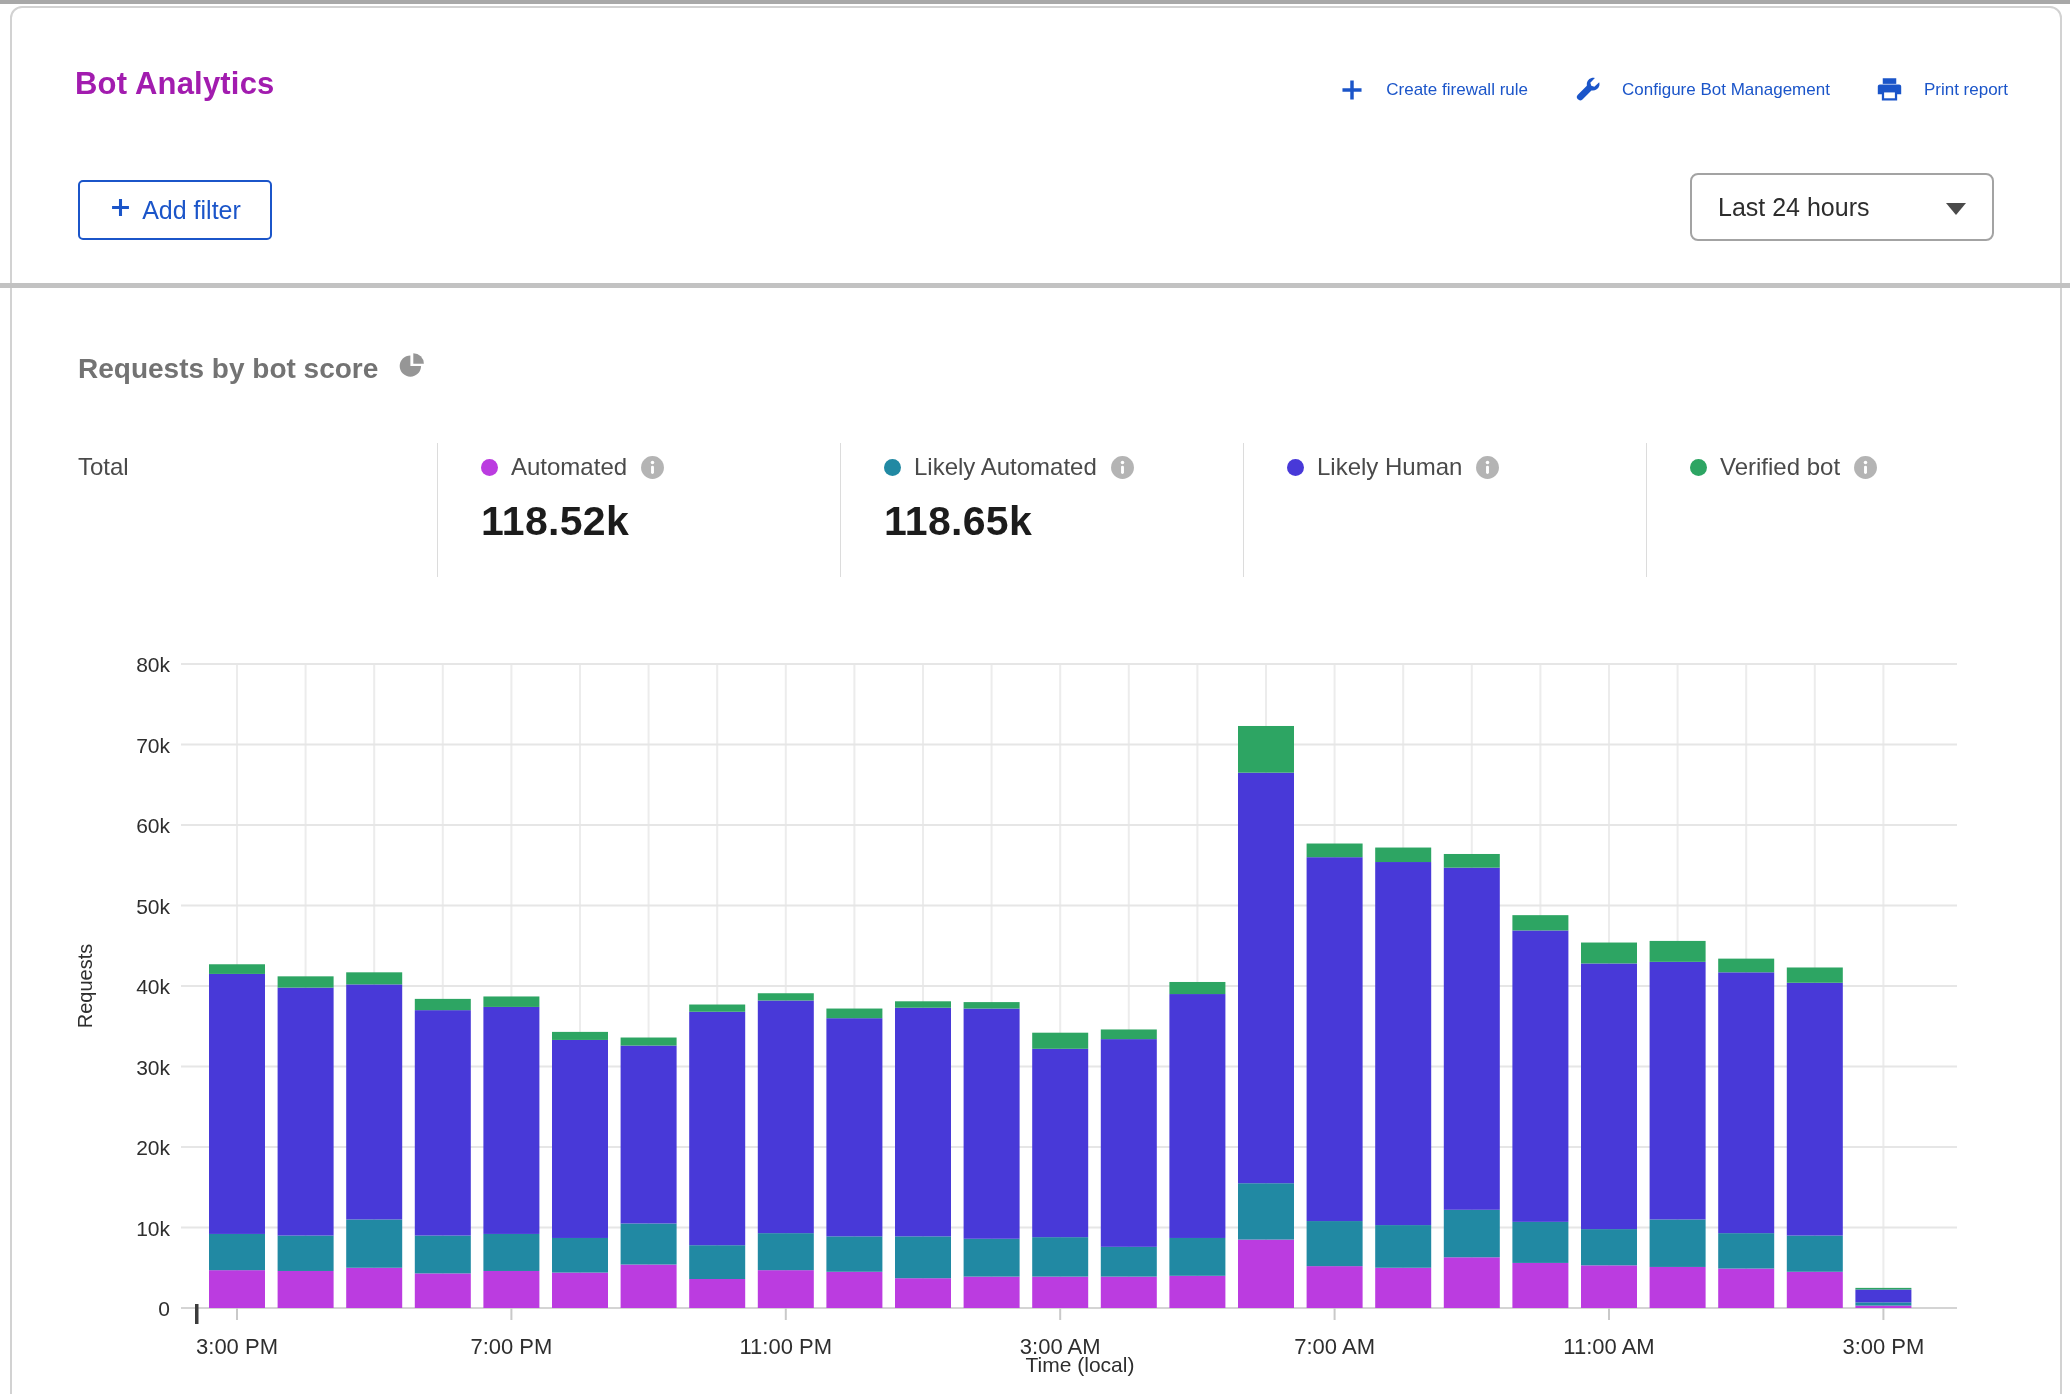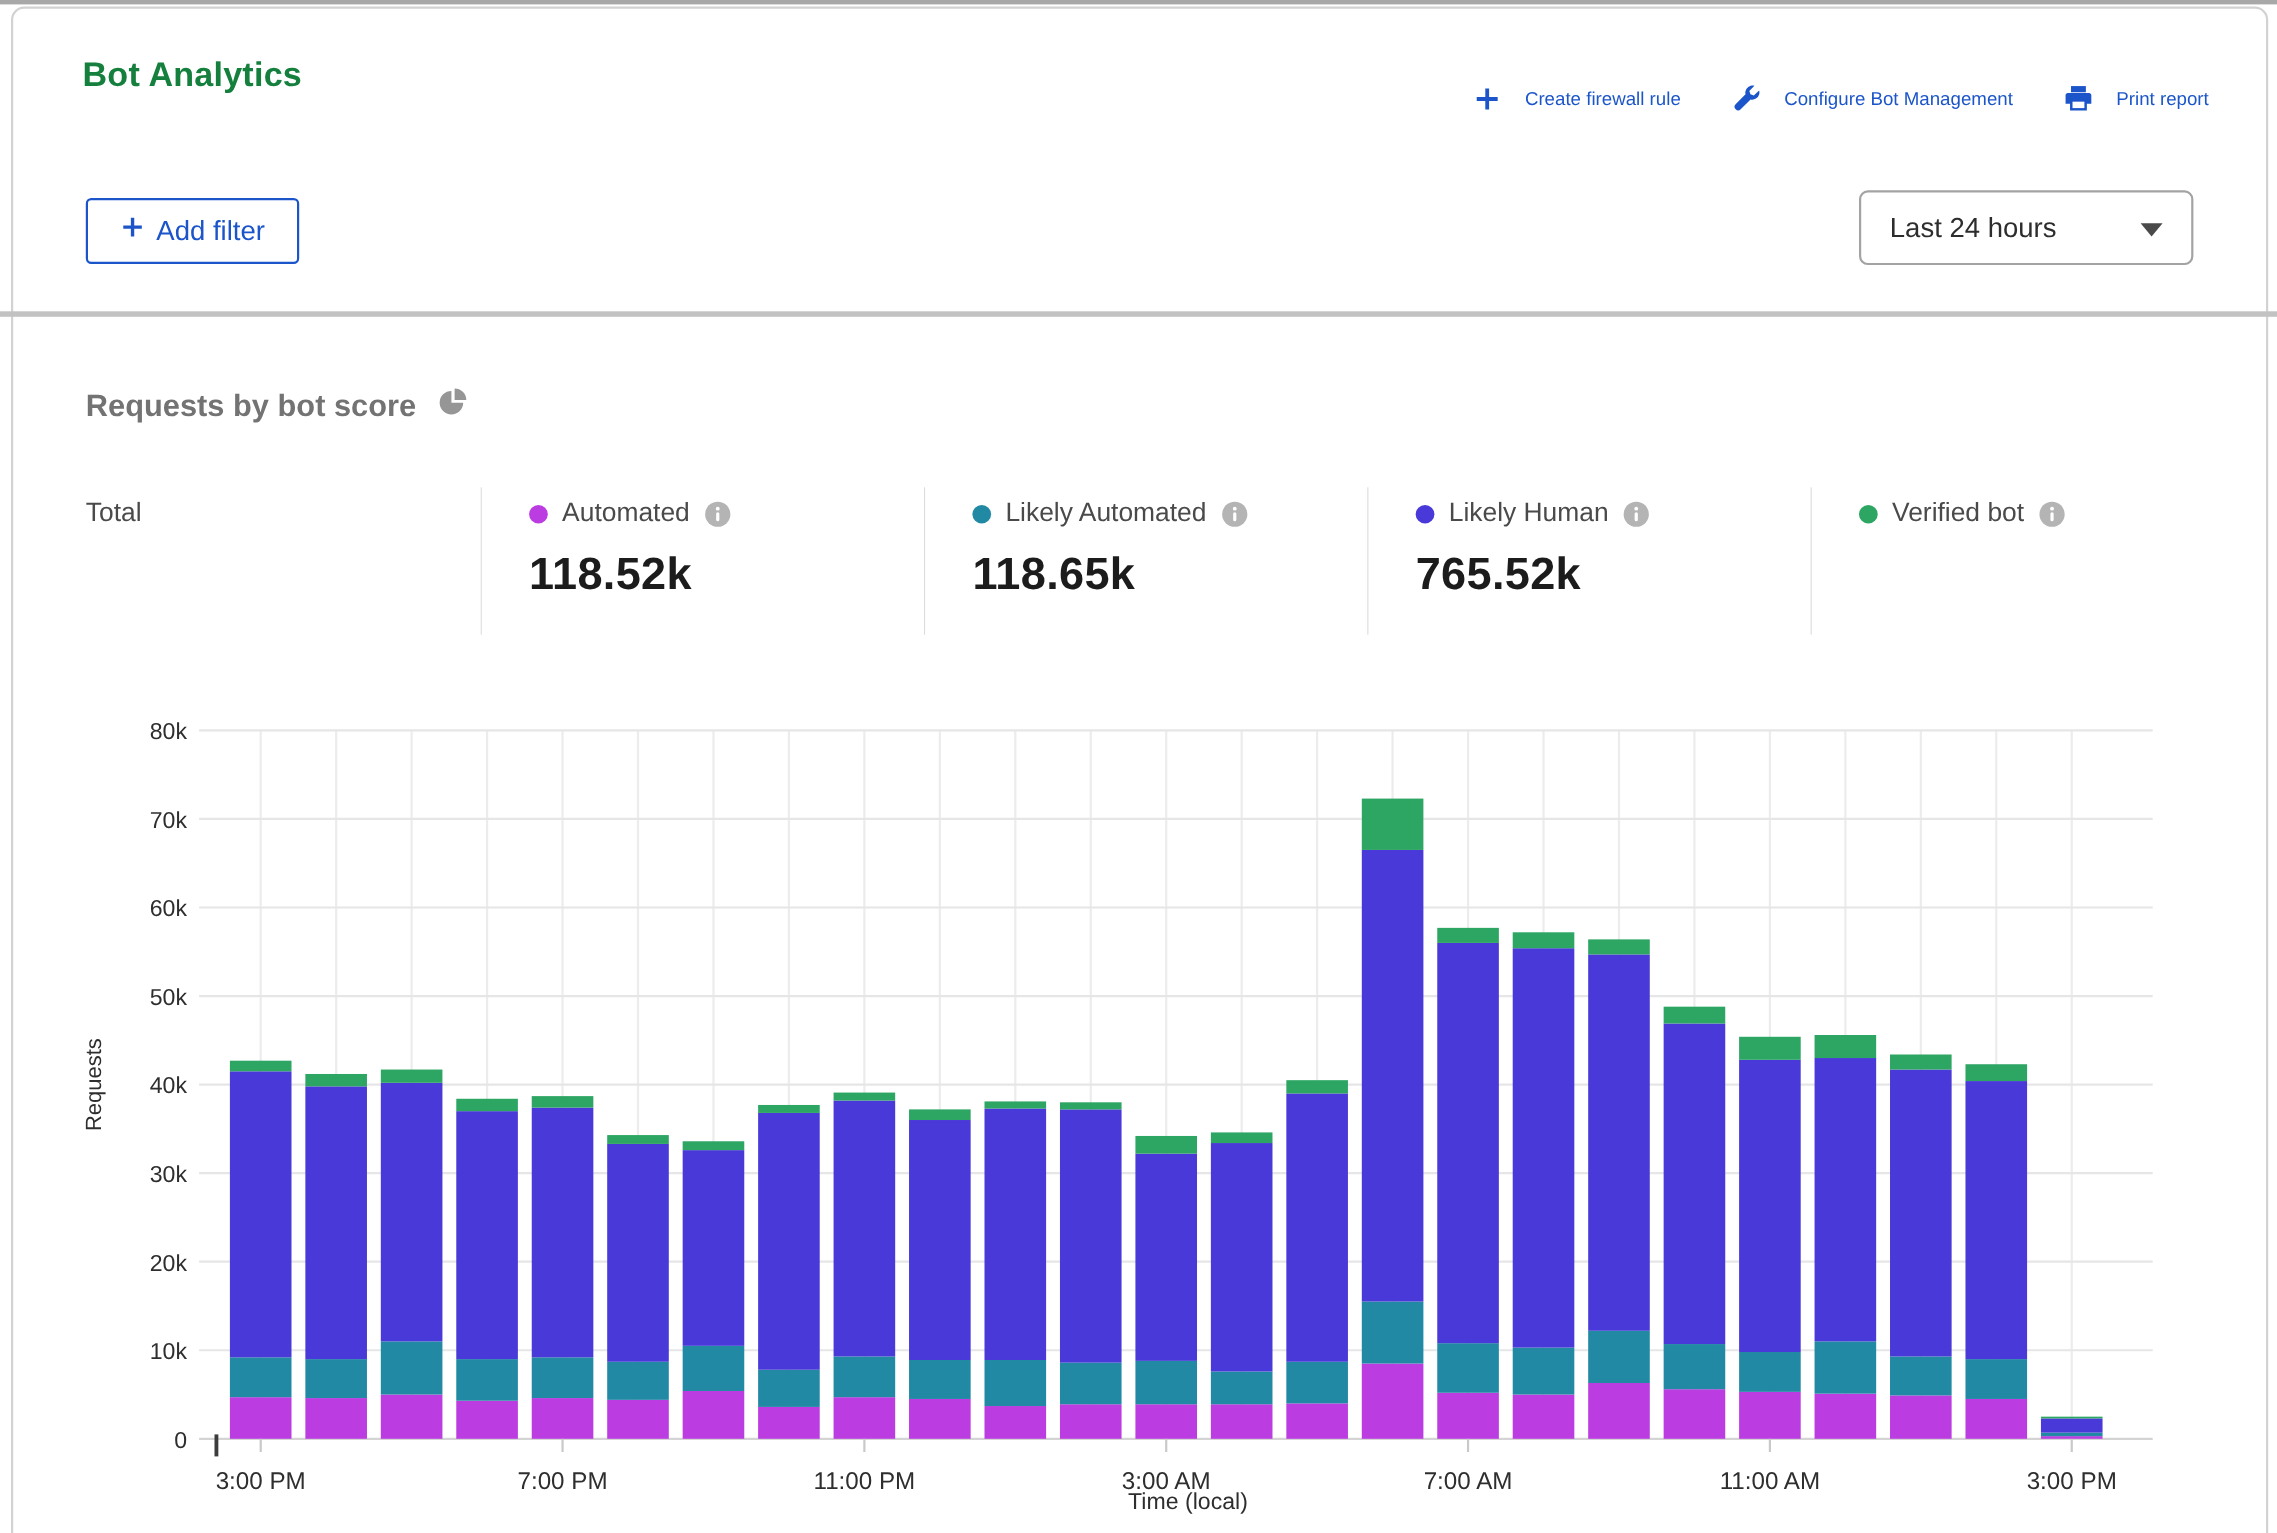--- a/index.html
+++ b/index.html
@@ -7,21 +7,21 @@
     width:2070px;height:1394px;position:relative;overflow:hidden;
     background:#ffffff;font-family:"Liberation Sans",sans-serif;
     -webkit-font-smoothing:antialiased;
   }
   .abs{position:absolute;}
   
   .top-rule{left:0;top:0;width:2070px;height:4px;background:#a8a8a8;}
   
   .card{left:10px;top:6px;width:2048px;height:1500px;background:#fff;
         border:2px solid #d2d2d2;border-radius:12px;}
-  .page-title{left:75px;top:50px;font-size:31px;font-weight:700;color:#15803d;letter-spacing:.2px;}
+  .page-title{left:75px;top:66px;font-size:31px;font-weight:700;color:#a21caf;letter-spacing:.2px;}
   
   .actions{right:62px;top:76px;display:flex;gap:46px;align-items:center;}
   .action{display:flex;align-items:center;gap:21px;color:#1b55c9;font-size:17px;cursor:pointer;white-space:nowrap;}
   .action svg{display:block;}
   
   .add-filter{left:78px;top:180px;width:190px;height:56px;border:2px solid #1b55c9;border-radius:5px;
     display:flex;align-items:center;justify-content:center;gap:10px;color:#1b55c9;font-size:25px;cursor:pointer;background:#fff;}
   
   .range-select{left:1690px;top:173px;width:300px;height:64px;border:2px solid #a3a3a3;border-radius:8px;
     display:flex;align-items:center;background:#fff;cursor:pointer;}
@@ -148,21 +148,20 @@
     <span class="dot" style="background: rgb(72, 57, 216); display: inline-block;"></span>
     <span>Likely Human</span>
     <span class="info" style="display: inline-flex;">
       <svg width="25" height="25" viewBox="0 0 24 24">
           <circle cx="12" cy="12" r="11" fill="#b4b4b4"></circle>
           <circle cx="12" cy="7.1" r="1.7" fill="#fff"></circle>
           <rect x="10.6" y="10.2" width="2.8" height="8" rx="1.4" fill="#fff"></rect>
         </svg>
     </span>
   </div>
-  <div class="stat-value">765.52k</div>
 </div>
 <div class="abs stat-col" style="left:1690px">
   <div class="stat-head">
     <span class="dot" style="background: rgb(45, 165, 99); display: inline-block;"></span>
     <span>Verified bot</span>
     <span class="info" style="display: inline-flex;">
       <svg width="25" height="25" viewBox="0 0 24 24">
           <circle cx="12" cy="12" r="11" fill="#b4b4b4"></circle>
           <circle cx="12" cy="7.1" r="1.7" fill="#fff"></circle>
           <rect x="10.6" y="10.2" width="2.8" height="8" rx="1.4" fill="#fff"></rect>

